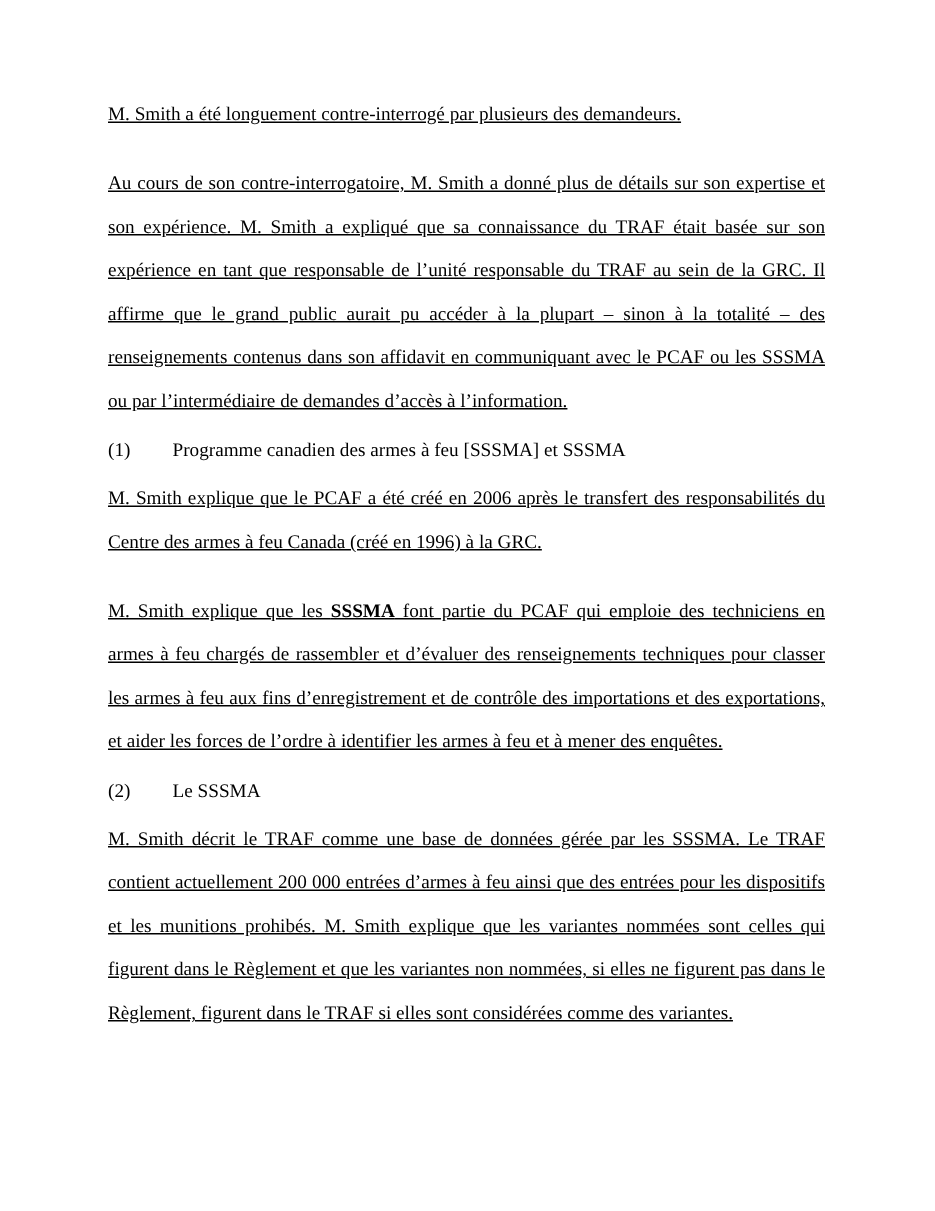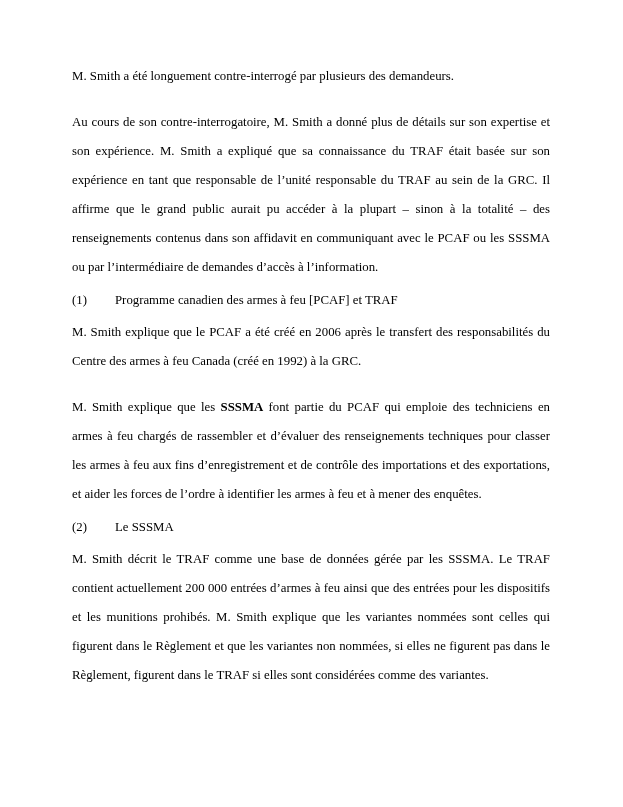--- a/index.html
+++ b/index.html
@@ -16,20 +16,21 @@
     background: #ffffff;
     font-family: "Liberation Serif", "DejaVu Serif", serif;
     font-size: 12.8px;
     color: #000000;
     overflow: hidden;
   }
   .block-paragraph {
     margin: 0 0 17px 0;
     line-height: 29px;
     text-align: justify;
+    text-decoration: underline;
   }
   .block-heading {
     display: flex;
     margin: -13px 0 3px 0;
     line-height: 29px;
     text-align: left;
   }
   .heading-number {
     width: 43px;
     flex: 0 0 43px;
@@ -38,23 +39,23 @@
 </style>
 </head>
 <body>
 
 <div class="page">
   <div>
       <div class="block-paragraph"><span>M. Smith a été longuement contre-interrogé par plusieurs des demandeurs.</span></div>
       <div class="block-paragraph"><span>Au cours de son contre-interrogatoire, M. Smith a donné plus de détails sur son expertise et son expérience. M. Smith a expliqué que sa connaissance du TRAF était basée sur son expérience en tant que responsable de l’unité responsable du TRAF au sein de la GRC. Il affirme que le grand public aurait pu accéder à la plupart – sinon à la totalité – des renseignements contenus dans son affidavit en communiquant avec le PCAF ou les SSSMA ou par l’intermédiaire de demandes d’accès à l’information.</span></div>
       <div class="block-heading">
         <span class="heading-number">(1)</span>
-        <span><span>Programme canadien des armes à feu [PCAF] et TRAF</span></span>
+        <span><span>Programme canadien des armes à feu [SSSMA] et SSSMA</span></span>
       </div>
-      <div class="block-paragraph"><span>M. Smith explique que le PCAF a été créé en 2006 après le transfert des responsabilités du Centre des armes à feu Canada (créé en 1992) à la GRC.</span></div>
+      <div class="block-paragraph"><span>M. Smith explique que le PCAF a été créé en 2006 après le transfert des responsabilités du Centre des armes à feu Canada (créé en 1996) à la GRC.</span></div>
       <div class="block-paragraph"><span>M. Smith explique que les </span><span class="bold">SSSMA</span><span> font partie du PCAF qui emploie des techniciens en armes à feu chargés de rassembler et d’évaluer des renseignements techniques pour classer les armes à feu aux fins d’enregistrement et de contrôle des importations et des exportations, et aider les forces de l’ordre à identifier les armes à feu et à mener des enquêtes.</span></div>
       <div class="block-heading">
         <span class="heading-number">(2)</span>
         <span><span>Le SSSMA</span></span>
       </div>
       <div class="block-paragraph"><span>M. Smith décrit le TRAF comme une base de données gérée par les SSSMA.  Le TRAF contient actuellement 200 000 entrées d’armes à feu ainsi que des entrées pour les dispositifs et les munitions prohibés. M. Smith explique que les variantes nommées sont celles qui figurent dans le Règlement et que les variantes non nommées, si elles ne figurent pas dans le Règlement, figurent dans le TRAF si elles sont considérées comme des variantes.</span></div>
     </div>
 </div>
 
 </body></html>

